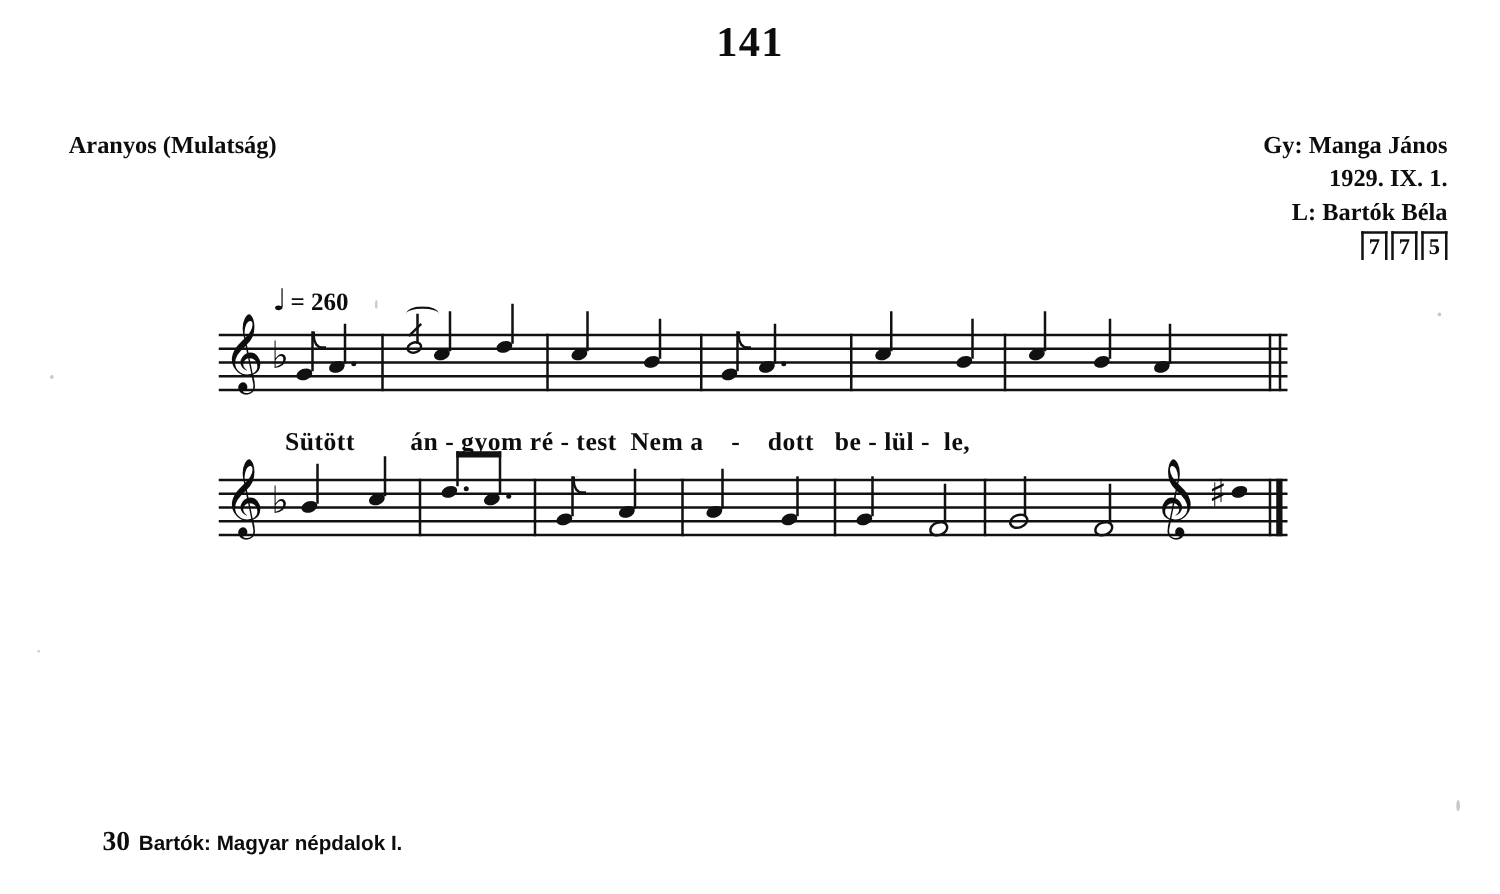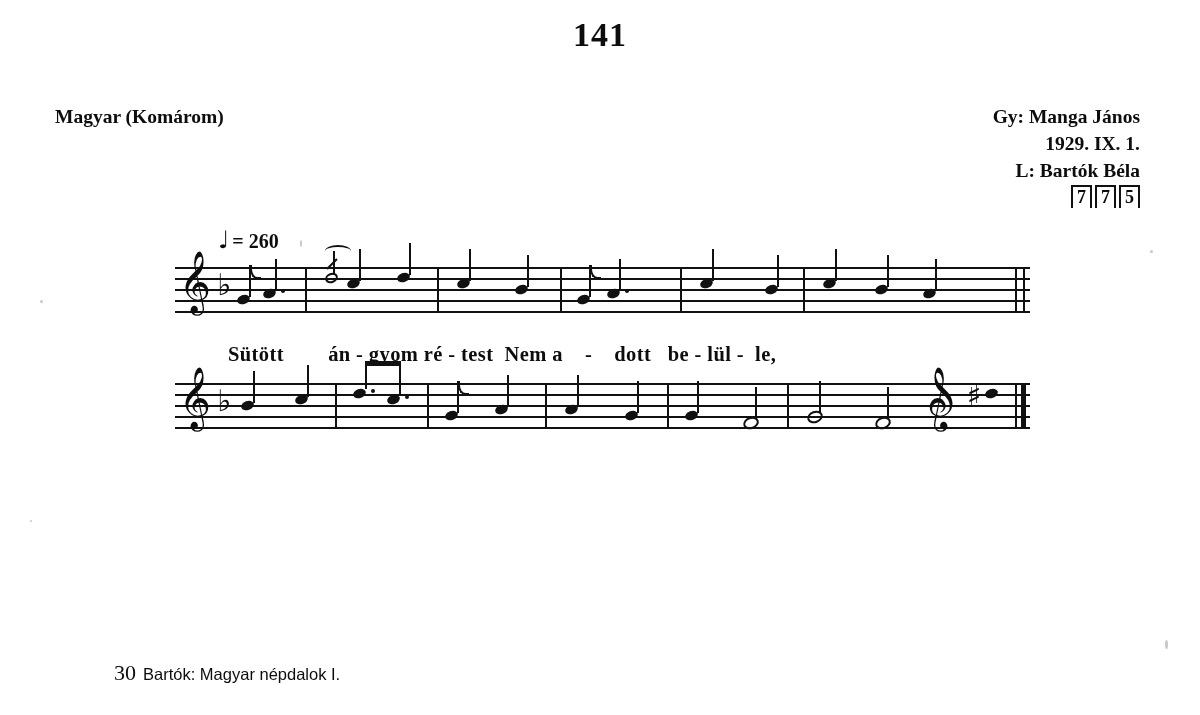--- a/index.html
+++ b/index.html
@@ -32,21 +32,21 @@
   .meta-left {
     position: absolute;
     left: 55px;
     top: 103px;
     font-size: 19.5px;
     line-height: 27px;
     font-weight: bold;
   }
   .meta-right {
     position: absolute;
-    right: 60px;
+    right: 42px;
     top: 103px;
     font-size: 19.5px;
     line-height: 27px;
     font-weight: bold;
     text-align: right;
   }
   .syllable-boxes {
     margin-top: 1px;
     display: flex;
     justify-content: flex-end;
@@ -219,25 +219,24 @@
     font-weight: bold;
   }
   .footnote .ital {
     font-style: italic;
   }
   .pagefoot {
     position: absolute;
     left: 82px;
     top: 660px;
     font-size: 17px;
-    font-weight: normal;
+    font-weight: bold;
     display: flex;
     align-items: baseline;
     gap: 7px;
-    margin-left: 32px;
   }
   .pagefoot .pno { font-size: 22px; }
   .pagefoot .ptitle { font-size: 16.5px; font-family: "Liberation Sans", sans-serif; }
   .speck {
     position: absolute;
     background: #c9c9c9;
     border-radius: 50%;
   }
 </style>
 </head>
@@ -247,21 +246,21 @@
 
   <div class="speck" style="left:40px;top:300px;width:3px;height:3px;"></div>
   <div class="speck" style="left:1150px;top:250px;width:3px;height:3px;"></div>
   <div class="speck" style="left:300px;top:240px;width:2px;height:7px;"></div>
   <div class="speck" style="left:1165px;top:640px;width:3px;height:9px;"></div>
   <div class="speck" style="left:30px;top:520px;width:2px;height:2px;"></div>
 
   <div class="song-number">141</div>
 
   <div class="meta-left">
-    <div>Magyar (Komárom)</div>
+    <div>Aranyos (Mulatság)</div>
   </div>
 
   <div class="meta-right">
     <div>Gy: Manga János</div>
     <div>1929. IX. 1.</div>
     <div>L: Bartók Béla</div>
     <div class="syllable-boxes">
       <div class="syl-box">7</div>
       <div class="syl-box">7</div>
       <div class="syl-box">5</div>

